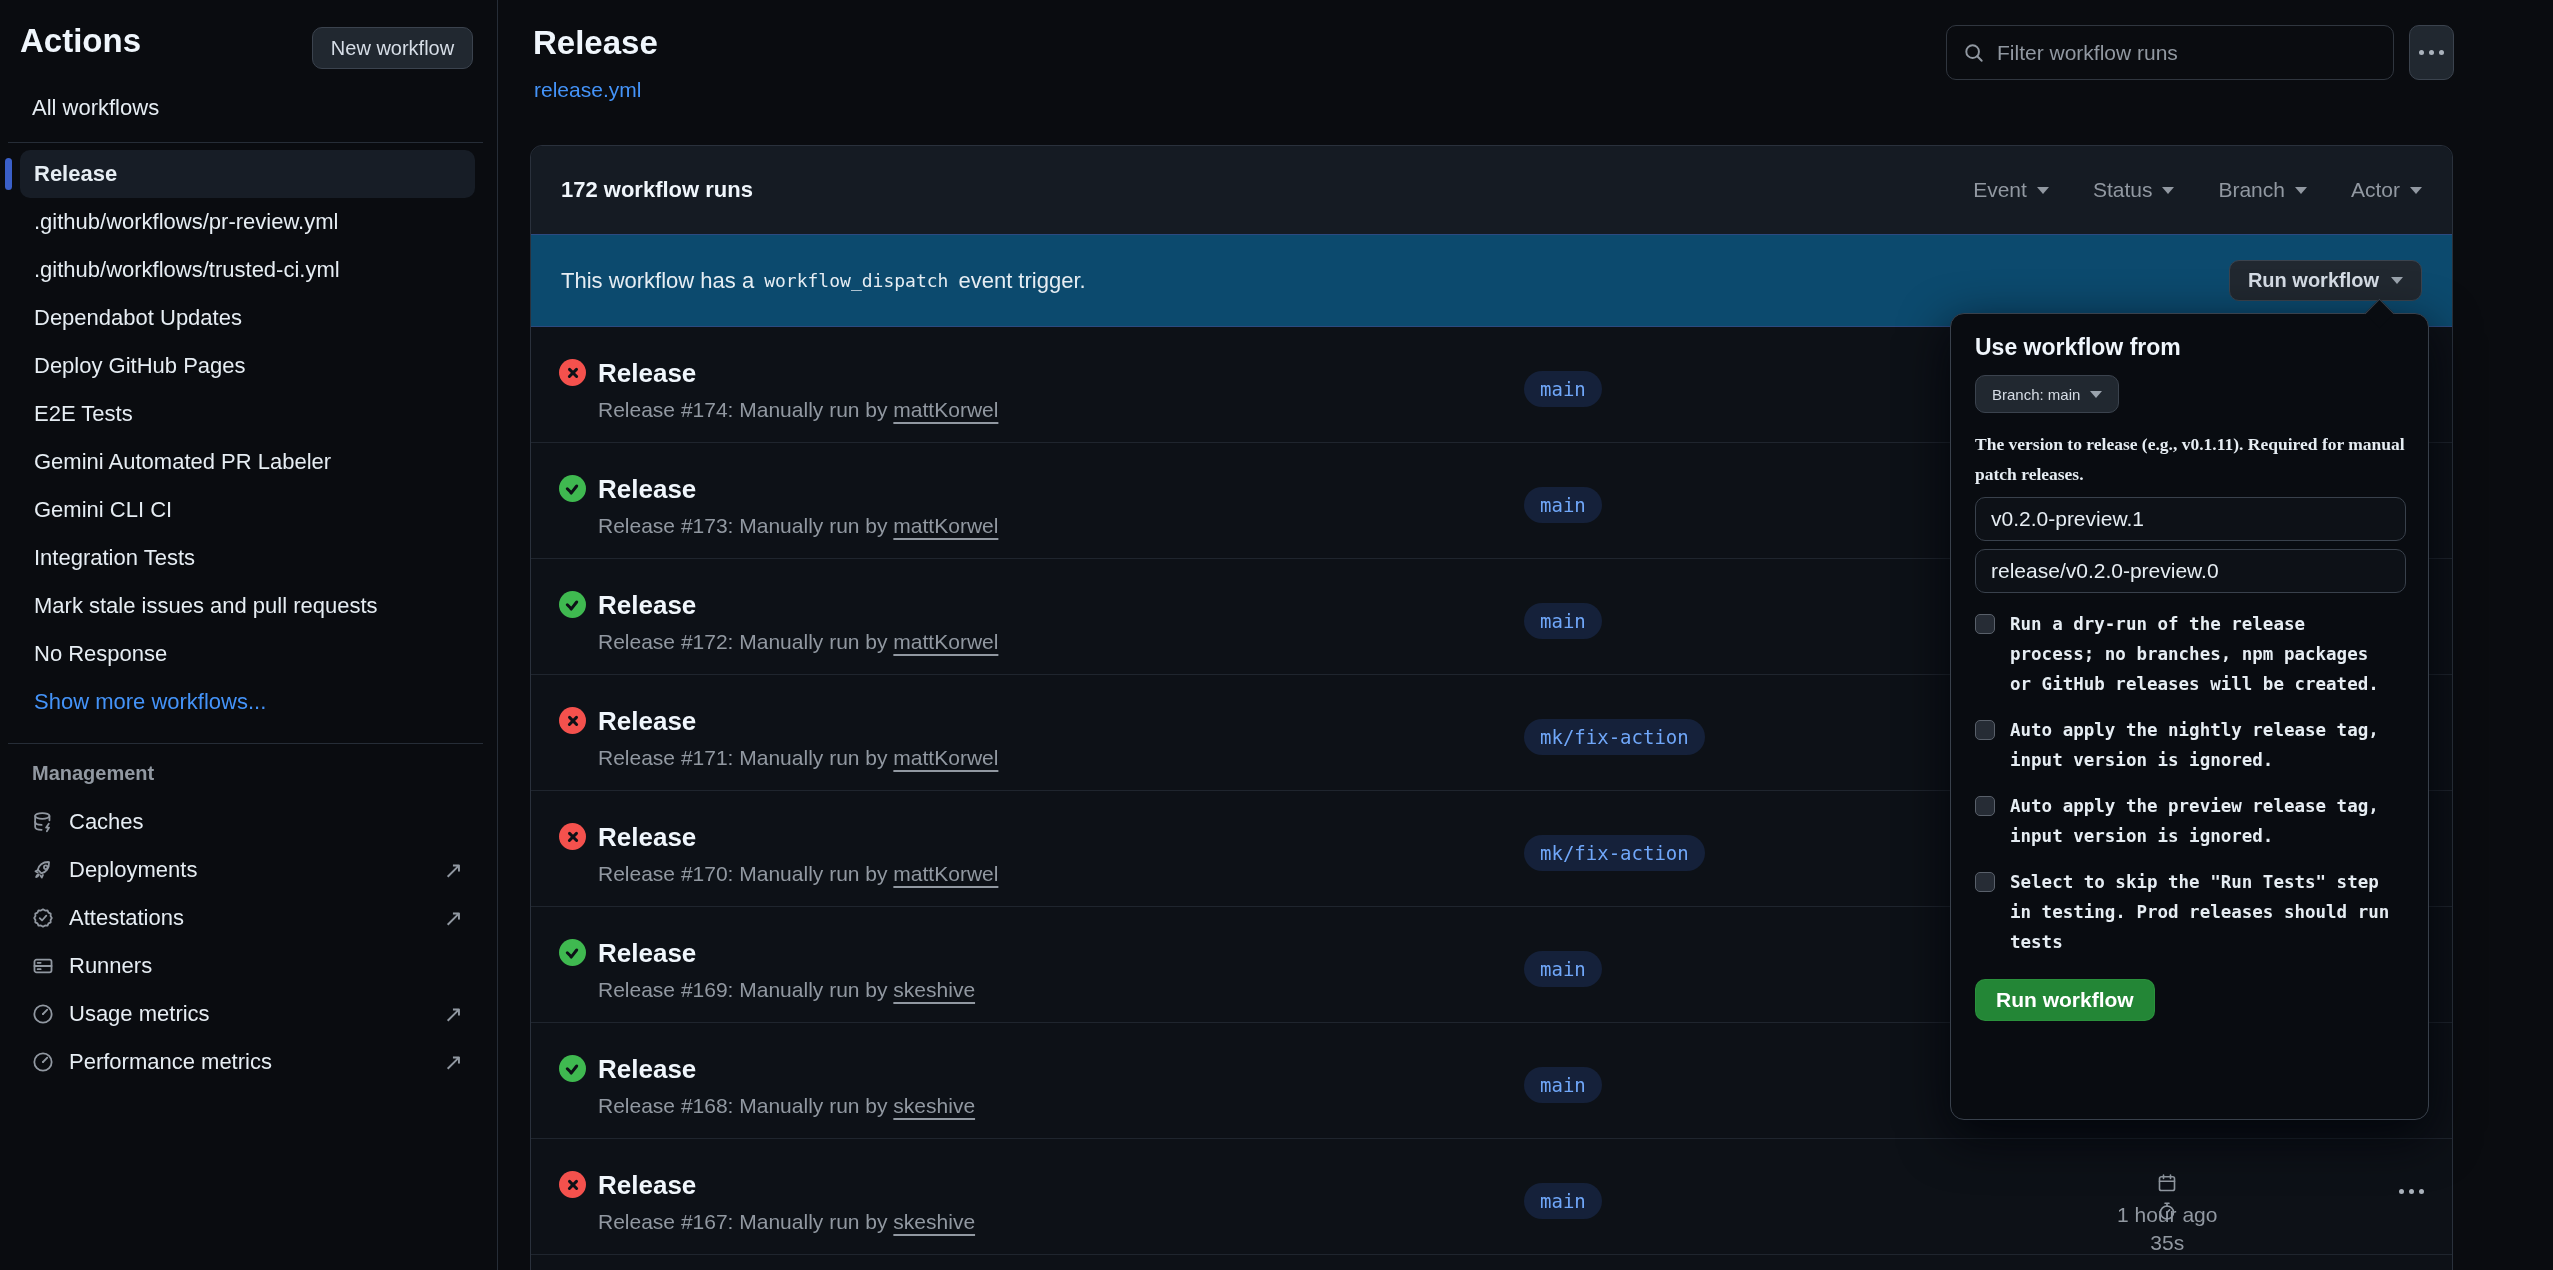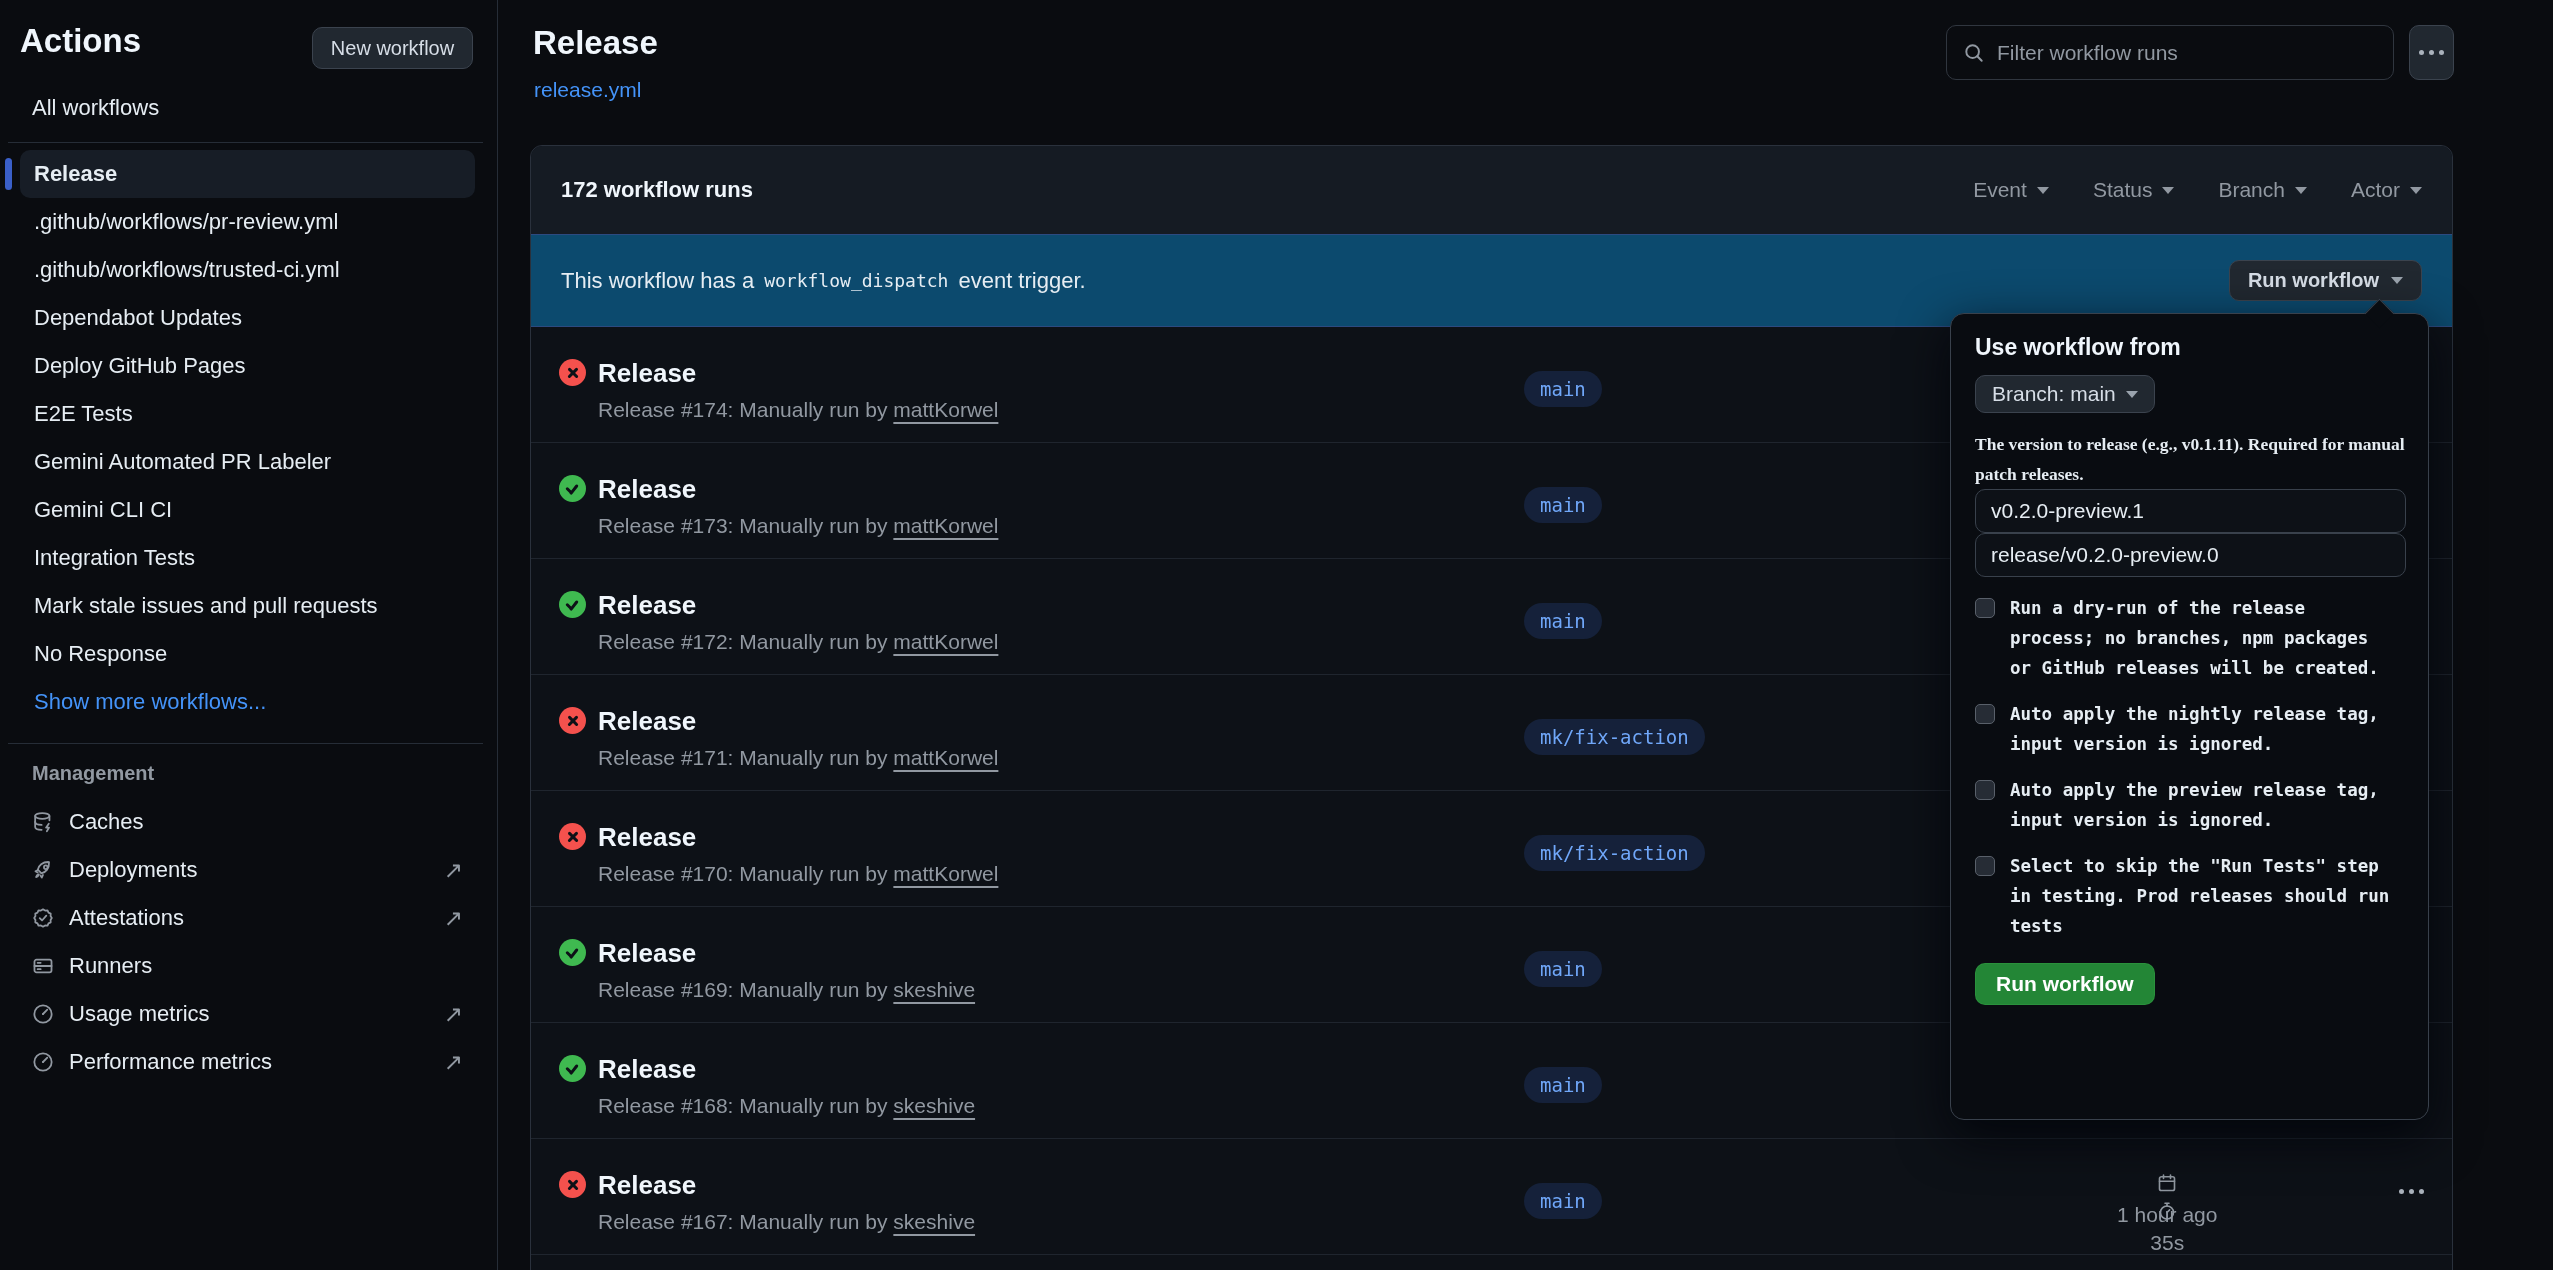--- a/index.html
+++ b/index.html
@@ -70,26 +70,26 @@
   .meta-line{display:flex;align-items:center;gap:10px;height:28px;flex-direction:column;}
   .meta-line .mi{width:20px;height:20px;display:flex;color:#9198a1;}
   .row-kebab{position:absolute;right:28px;top:50px;}
   
   .popup{position:absolute;left:1950px;top:313px;width:479px;height:807px;background:#090c11;
       border:1px solid #39414c;border-radius:14px;box-shadow:0 16px 50px rgba(1,4,9,.85);
       padding:20px 24px;box-sizing:border-box;z-index:10;}
   .popup::before{content:"";position:absolute;left:418px;top:-11px;width:20px;height:20px;background:#090c11;
       border-left:1px solid #39414c;border-top:1px solid #39414c;transform:rotate(45deg);}
   .pu-heading{font-size:23px;font-weight:700;color:#f0f6fc;}
-  .pu-branch-btn{margin-top:14px;height:38px;padding:0 16px;font-size:21px;}
+  .pu-branch-btn{margin-top:14px;height:38px;padding:0 16px;font-size:15px;}
   .pu-branch-btn .tri{border-top-color:#9aa3ad;}
   .pu-desc{margin-top:16px;width:440px;font-family:Liberation Serif, serif;font-size:17.5px;font-weight:700;
       line-height:30px;color:#e6edf3;}
   .req{color:#f4514d;}
-  .pu-input{width:431px;height:44px;box-sizing:border-box;background:#0d1117;border:1px solid #39414c;
+  .pu-input{margin-top:8px;width:431px;height:44px;box-sizing:border-box;background:#0d1117;border:1px solid #39414c;
       border-radius:10px;color:#e6edf3;font-size:21px;font-family:"Liberation Sans",sans-serif;padding:12px 15px;outline:none;display:block;}
   .cb-row{margin-top:16px;display:flex;gap:15px;align-items:flex-start;}
   .cb-box{appearance:none;-webkit-appearance:none;width:20px;height:20px;margin:5px 0 0 0;background:#262c35;
       border:1px solid #59606a;border-radius:5px;flex:0 0 auto;cursor:pointer;}
   .cb-label{width:382px;font-family:"DejaVu Sans Mono",monospace;font-size:17.5px;font-weight:700;line-height:30px;color:#e6edf3;}
   .pu-submit{margin-top:22px;height:42px;padding:0 20px;background:#238636;border:1px solid rgba(62,180,80,.25);
       border-radius:10px;color:#ffffff;font-size:21px;font-weight:700;display:inline-flex;align-items:center;cursor:pointer;}
   svg{display:block;}
 </style>
 </head>

